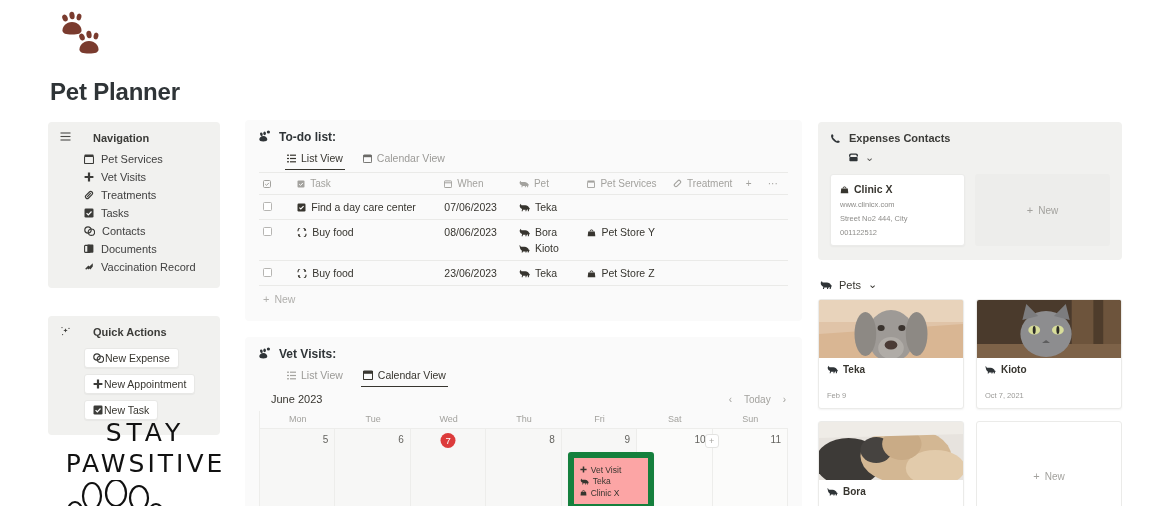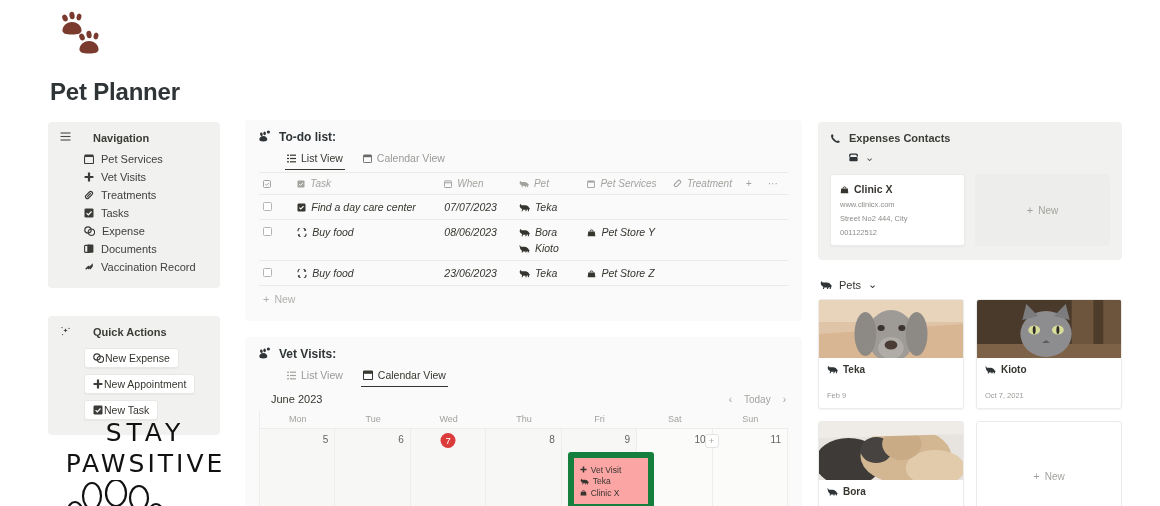--- a/index.html
+++ b/index.html
@@ -72,21 +72,21 @@
     font-size:12px; font-weight:700; color:#2f3437; margin-bottom:4px;
   }
   .tabs { display:flex; align-items:center; gap:16px; padding-left:26px; margin-bottom:2px; }
   .tab {
     display:flex; align-items:center; gap:5px;
     font-size:10.5px; color:#9b9a97; padding:4px 2px 5px 2px;
     border-bottom:1.5px solid transparent; cursor:pointer; white-space:nowrap;
   }
   .tab.active { color:#37352f; border-bottom-color:#37352f; }
 
-  table.db { width:100%; border-collapse:collapse; table-layout:fixed;font-style:italic; }
+  table.db { width:100%; border-collapse:collapse; table-layout:fixed; }
   table.db th {
     font-size:10px; font-weight:400; color:#a3a29e; text-align:left;
     padding:5px 4px; border-top:1px solid #eaeae8; border-bottom:1px solid #eaeae8;
     white-space:nowrap; overflow:hidden;
   }
   table.db td {
     font-size:10.5px; color:#37352f; padding:6px 4px; vertical-align:top;
     border-bottom:1px solid #eaeae8; white-space:nowrap; overflow:hidden;
   }
   table.db tr:last-child td { border-bottom:1px solid #eaeae8; }
@@ -249,21 +249,21 @@
           <span>Tasks</span>
         </div>
 
         <div class="nav-item">
           <span class="ic">
             <svg width="11" height="10" viewBox="0 0 11 10">
                 <circle cx="4" cy="4" r="3.2" fill="none" stroke="#3b3b38" stroke-width="1.2"></circle>
                 <circle cx="7.4" cy="6.2" r="3.2" fill="none" stroke="#3b3b38" stroke-width="1.2"></circle>
               </svg>
           </span>
-          <span>Expense</span>
+          <span>Contacts</span>
         </div>
 
         <div class="nav-item">
           <span class="ic">
             <svg width="10" height="10" viewBox="0 0 10 10">
                 <rect x="0.6" y="1.4" width="5.4" height="7" rx="0.7" fill="none" stroke="#3b3b38" stroke-width="1.1"></rect>
                 <rect x="3.3" y="0.6" width="6.1" height="8.2" rx="0.8" fill="#3b3b38"></rect>
               </svg>
           </span>
           <span>Documents</span>
@@ -478,21 +478,21 @@
               <span class="td-inner">
                 <span class="ic">
                   <svg width="9" height="9" viewBox="0 0 9 9">
                       <rect x="0.5" y="0.5" width="8" height="8" rx="1.2" fill="#37352f"></rect>
                       <path d="M2.4 4.6l1.4 1.4 2.8-2.9" fill="none" stroke="#fff" stroke-width="1.1"></path>
                     </svg>
                 </span>
                 <span>Find a day care center</span>
               </span>
             </td>
-            <td class="date-cell">07/07/2023</td>
+            <td class="date-cell">07/06/2023</td>
             <td>
               <span class="td-inner">
                 <span class="ic">
                   <svg width="11" height="9" viewBox="0 0 10 8">
                       <path d="M0.6 2.2l0.9-1.5 0.7 1.3h3.6c1.6 0 2.8 1 3.4 2.2l0.8.4-.6.8-.5 1.9h-.9l.2-1.6-1.3.5-.2 1.1h-.9l.2-1.2H3.6l-.3 1.2h-.9l.4-1.9C1.6 5 .9 4.1.7 3.2z" fill="#37352f"></path>
                     </svg>
                 </span>
                 <span>Teka</span>
               </span>
             </td>

